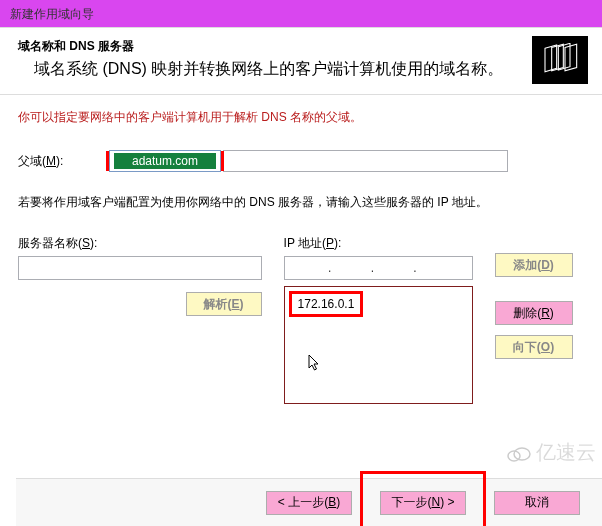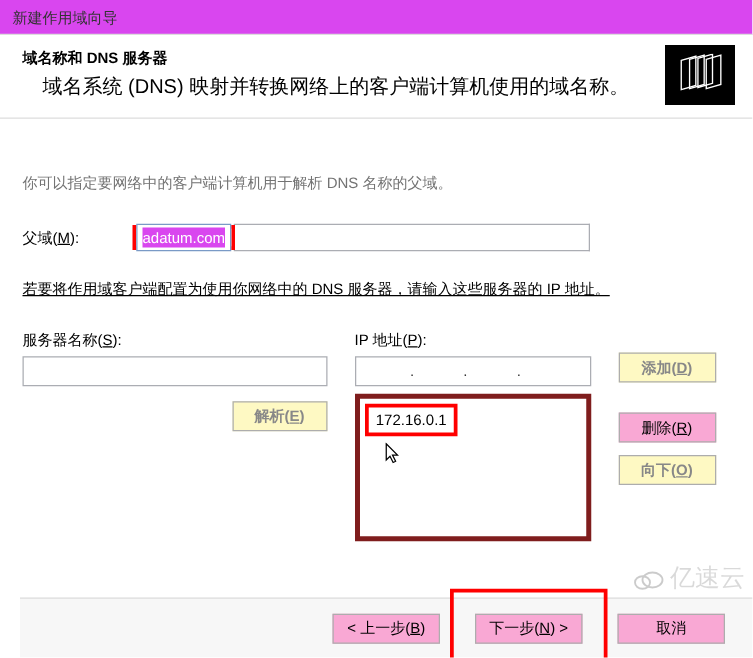--- a/index.html
+++ b/index.html
@@ -44,21 +44,21 @@
       background: #000;
       display: flex;
       align-items: center;
       justify-content: center;
     }
     .banner-icon svg { width: 40px; height: 34px; }
     .hr-line { height: 1px; background: #ddd; margin: 0; }
     .content {
       padding: 14px 18px 0 18px;
     }
-    .intro-text { margin-bottom: 24px; color: #737373; margin-top: 29px; }
+    .intro-text { margin-bottom: 24px; color: #b91c1c; }
     .row-parent {
       display: flex;
       align-items: center;
       margin-bottom: 22px;
     }
     .row-parent label { width: 88px; }
     .underline { text-decoration: underline; }
     .parent-input-wrap {
       border: 3px solid #f00;
       padding: 0;
@@ -68,33 +68,33 @@
     .parent-input {
       width: 80px;
       height: 22px;
       border: 1px solid #7a9ac6;
       padding: 3px 4px;
       font-size: 12px;
       background: #fff;
       color: #fff;
     }
     .parent-input-sel {
-      background: #d946ef;
+      background: #15803d;
       color: #fff;
-      padding: 1px 0;
+      padding: 1px 18px;
     }
     .parent-rest {
       flex: 1;
       height: 22px;
       border: 1px solid #abadb3;
       border-left: none;
       margin-left: -1px;
       max-width: 285px;
     }
-    .dns-note { margin-bottom: 24px; color: #000; text-decoration: underline; }
+    .dns-note { margin-bottom: 24px; color: #000; }
     .columns {
       display: flex;
       gap: 22px;
     }
     .col-left { width: 245px; }
     .col-mid  { width: 190px; }
     .col-right{ width: 90px; }
     .col-label { margin-bottom: 4px; display: block; }
     .server-name-input {
       width: 100%;
@@ -136,21 +136,21 @@
       text-align: center;
       font-size: 12px;
       background: transparent;
       outline: none;
     }
     .ip-dot { color: #333; }
     .ip-list {
       margin-top: 6px;
       width: 100%;
       height: 118px;
-      border: 4px solid #7f1d1d;
+      border: 1px solid #7f1d1d;
       background: #fff;
       padding: 4px;
       position: relative;
     }
     .ip-item-hl {
       border: 3px solid #f00;
       padding: 3px 6px;
       display: inline-block;
       font-size: 12px;
       color: #000;
@@ -177,21 +177,21 @@
       position: absolute;
       left: 308px;
       top: 354px;
       font-size: 16px;
       color: #000;
       pointer-events: none;
     }
     .watermark {
       position: absolute;
       right: 6px;
-      bottom: 50px;
+      bottom: 60px;
       font-size: 20px;
       color: rgba(0,0,0,0.15);
       display: flex;
       align-items: center;
       gap: 4px;
       pointer-events: none;
     }
     .watermark svg { opacity: 0.2; }
   </style>
 </head>

